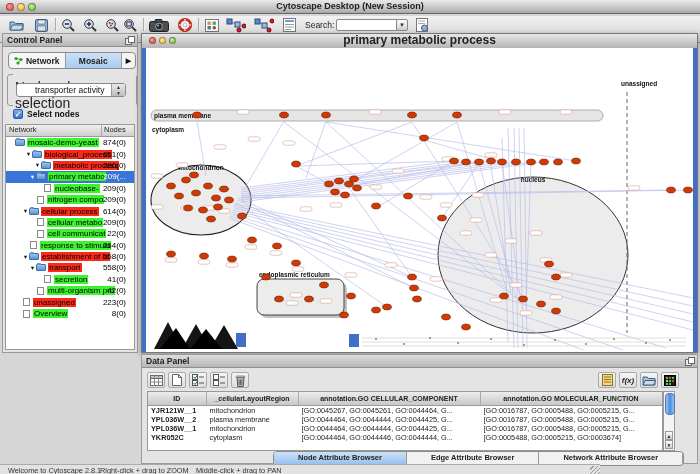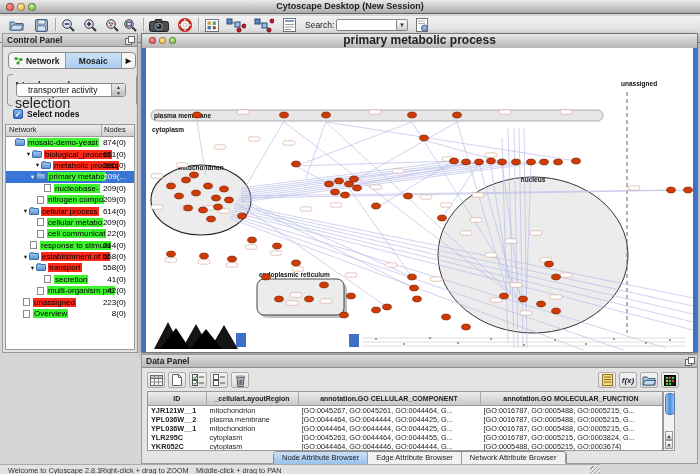--- a/index.html
+++ b/index.html
@@ -23,21 +23,21 @@
   .phead{position:relative;height:13px;background:linear-gradient(#dcdcdc,#b7b7b7);border-bottom:1px solid #8e8e8e;font-size:8.5px;font-weight:bold;color:#222;line-height:12px;padding-left:4px;box-sizing:border-box;}
   .floatico{position:absolute;right:3px;top:2px;width:9px;height:8px;}
   .floatico:before{content:"";position:absolute;left:0;top:2px;width:5px;height:5px;border:1px solid #666;background:#eee;}
   .floatico:after{content:"";position:absolute;left:3px;top:0;width:5px;height:5px;border:1px solid #666;background:#fff;}
   .cptabs{position:absolute;left:5px;top:18px;width:126px;height:15px;display:flex;border:1px solid #8b8b8b;border-radius:4px;overflow:hidden;background:#f5f5f5;font-size:8.5px;font-weight:bold;}
   .cptab{flex:1;display:flex;align-items:center;justify-content:center;gap:3px;color:#222;border-right:1px solid #9a9a9a;}
   .cptab.on{background:linear-gradient(#cde1f6,#a9cbf0);}
   .cptab-more{width:13px;display:flex;align-items:center;justify-content:center;font-size:7px;color:#111;}
   .gbox{position:absolute;left:4px;top:40px;width:128px;height:30px;border:1px solid #999;border-radius:3px;}
   .gbox-leg{position:absolute;left:5px;top:-5px;background:#e4e4e4;padding:9px 2px;font-size:14px;font-weight:normal;color:#222;}
-  .combo{position:absolute;left:8px;top:8px;width:110px;height:14px;background:#fff;border:1px solid #8a8a8a;border-radius:3px;font-size:8.5px;line-height:13px;padding-left:11px;box-sizing:border-box;color:#111;}
+  .combo{position:absolute;left:8px;top:8px;width:110px;height:14px;background:#fff;border:1px solid #8a8a8a;border-radius:3px;font-size:8.5px;line-height:13px;padding-left:18px;box-sizing:border-box;color:#111;}
   .combo-cap{position:absolute;right:0px;top:0px;width:13px;height:12px;background:linear-gradient(#e8e8e8,#bdbdbd);border-left:1px solid #999;border-radius:0 2px 2px 0;font-size:5px;line-height:6px;text-align:center;color:#333;}
   .chkrow{position:absolute;left:10px;top:75px;display:flex;align-items:center;gap:4px;font-size:8.5px;font-weight:bold;color:#111;}
   .chk{width:10px;height:10px;border-radius:2px;background:linear-gradient(#7fb0ec,#3c74ce);border:1px solid #2a5aa8;color:#fff;font-size:8px;line-height:9px;text-align:center;box-sizing:border-box;}
   .treewrap{position:absolute;left:2px;top:90px;width:130px;height:226px;background:#fff;border:1px solid #999;overflow:hidden;box-sizing:border-box;}
   .treehead{height:11px;display:flex;background:linear-gradient(#efefef,#cfcfcf);border-bottom:1px solid #999;font-size:7.5px;color:#222;}
   .treehead span:first-child{flex:1;padding-left:3px;border-right:1px solid #aaa;}
   .treehead span:last-child{width:30px;padding-left:2px;}
   .trow{position:relative;height:11.4px;display:flex;align-items:center;font-size:8px;white-space:nowrap;}
   .trow.sel{background:#3875d7;}
   .tw{width:7px;font-size:5.5px;color:#111;text-align:center;flex:none;}
@@ -60,21 +60,21 @@
   .dpi{position:absolute;top:17px;width:18px;height:16px;display:flex;align-items:center;justify-content:center;background:linear-gradient(#f5f5f5,#ddd);border:1px solid #aaa;border-radius:2px;box-sizing:border-box;text-align:center;}
   .dtable{position:absolute;left:5px;top:36px;width:516px;height:60px;background:#fff;border:1px solid #999;box-sizing:border-box;overflow:hidden;}
   table{border-collapse:collapse;table-layout:fixed;width:514px;}
   th{height:11px;background:linear-gradient(#ececec,#c8c8c8);border-right:1px solid #aaa;border-bottom:1px solid #999;font-size:7px;font-weight:bold;color:#222;overflow:hidden;white-space:nowrap;}
   td{height:8.2px;font-size:7.3px;color:#222;padding:0 3px;overflow:hidden;white-space:nowrap;border-right:1px solid #fff;}
   td.idc{font-weight:bold;}
   .dscroll{position:absolute;left:521px;top:36px;width:12px;height:60px;background:#f4f4f4;border:1px solid #999;box-sizing:border-box;}
   .dthumb{position:absolute;left:1px;top:1px;width:8px;height:20px;border-radius:4px;background:linear-gradient(90deg,#9cc4f0,#4a8ae0 50%,#9cc4f0);border:1px solid #4a78b8;}
   .dsbtn{position:absolute;left:1px;width:8px;height:9px;font-size:5px;text-align:center;line-height:9px;color:#333;background:linear-gradient(#fdfdfd,#ccc);border:1px solid #999;box-sizing:border-box;}
   .btabs{position:absolute;left:131px;top:96px;height:13px;display:flex;border:1px solid #8b8b8b;border-radius:4px;overflow:hidden;background:#f1f1f1;}
-  .btab{padding:0 8px;font-size:7.5px;font-weight:normal;color:#222;line-height:12px;border-right:1px solid #9a9a9a;}
+  .btab{padding:0 24px;font-size:7.5px;font-weight:bold;color:#222;line-height:12px;border-right:1px solid #9a9a9a;}
   .btab.on{background:linear-gradient(#cde1f6,#94bfee);}
   
   .statusbar{left:0;top:464px;width:600px;height:10px;background:#e2e2e2;border-top:1px solid #aaa;font-size:7.3px;color:#333;box-sizing:border-box;}
   .statusbar span{position:absolute;top:1px;}
   .grip{position:absolute;right:0;top:0;width:10px;height:10px;background:repeating-linear-gradient(135deg,#e2e2e2 0 2px,#9a9a9a 2px 3px);}
   
   text.rlabel{font-family:"Liberation Sans",sans-serif;font-size:6.5px;font-weight:bold;fill:#111;}
 </style>
 </head>
 <body>
@@ -675,26 +675,20 @@
             <td>[GO:0044464, GO:0044444, GO:0044425, G...</td>
             <td>[GO:0016787, GO:0005488, GO:0005215, G...</td>
           </tr>
           <tr>
             <td class="idc">YPL036W__1</td>
             <td>mitochondrion</td>
             <td>[GO:0044464, GO:0044444, GO:0044425, G...</td>
             <td>[GO:0016787, GO:0005488, GO:0005215, G...</td>
           </tr>
           <tr>
-            <td class="idc">YLR295C</td>
-            <td>cytoplasm</td>
-            <td>[GO:0045263, GO:0044464, GO:0044455, G...</td>
-            <td>[GO:0016787, GO:0005215, GO:0003824, G...</td>
-          </tr>
-          <tr>
             <td class="idc">YKR052C</td>
             <td>cytoplasm</td>
             <td>[GO:0044464, GO:0044446, GO:0044444, G...</td>
             <td>[GO:0005488, GO:0005215, GO:0003674]</td>
           </tr>
         </tbody>
     </table>
   </div>
   <div class="dscroll">
     <div class="dthumb"></div>

